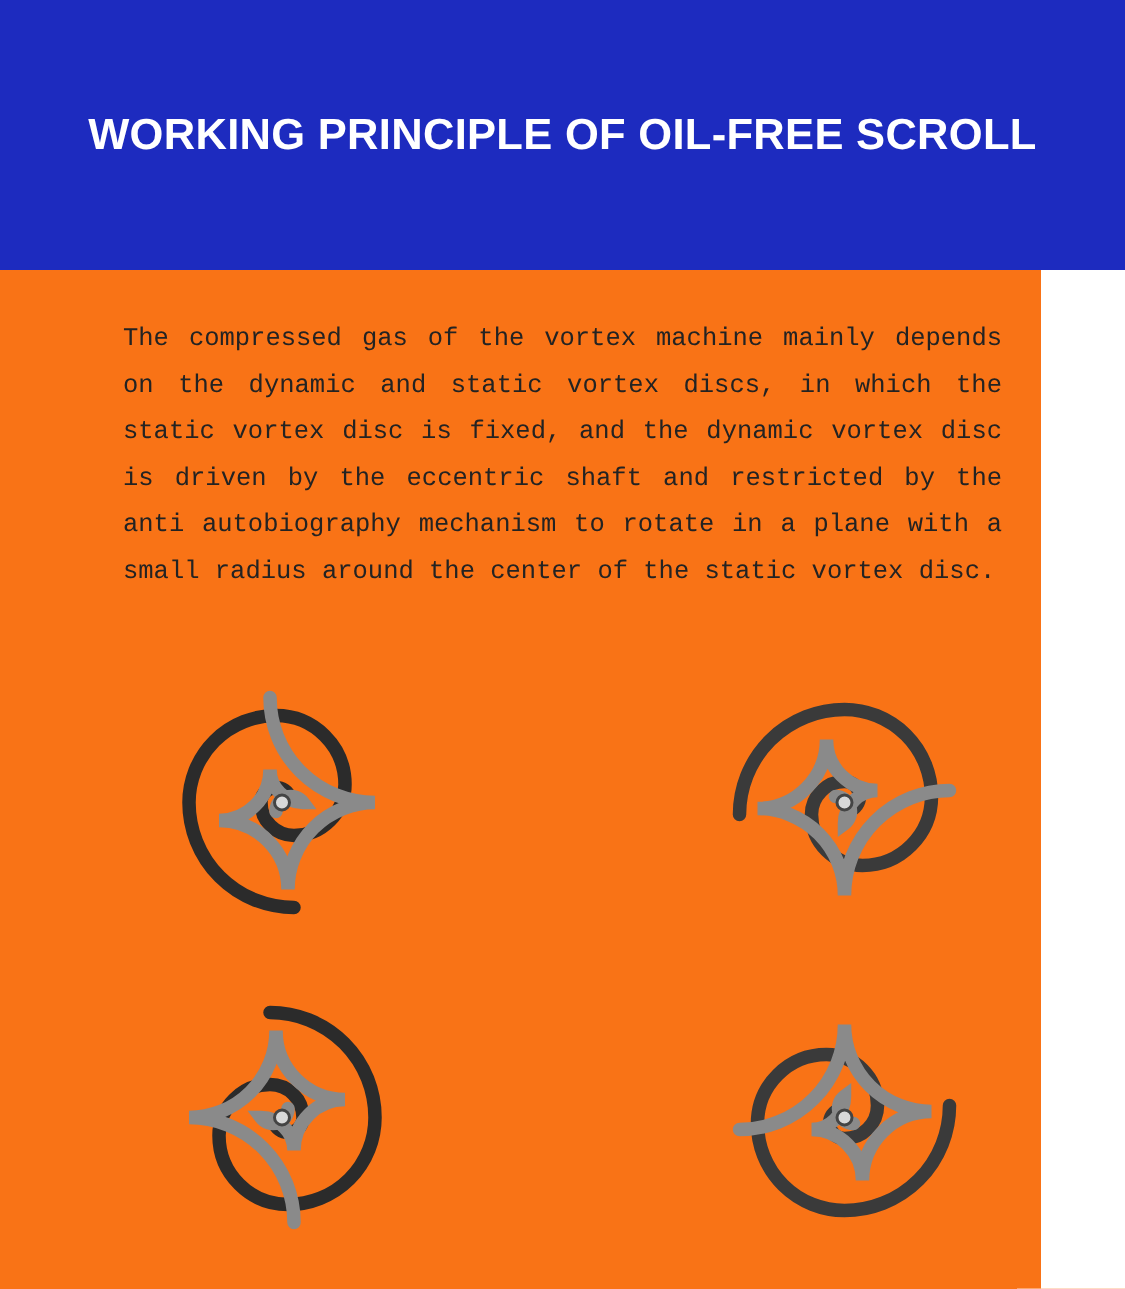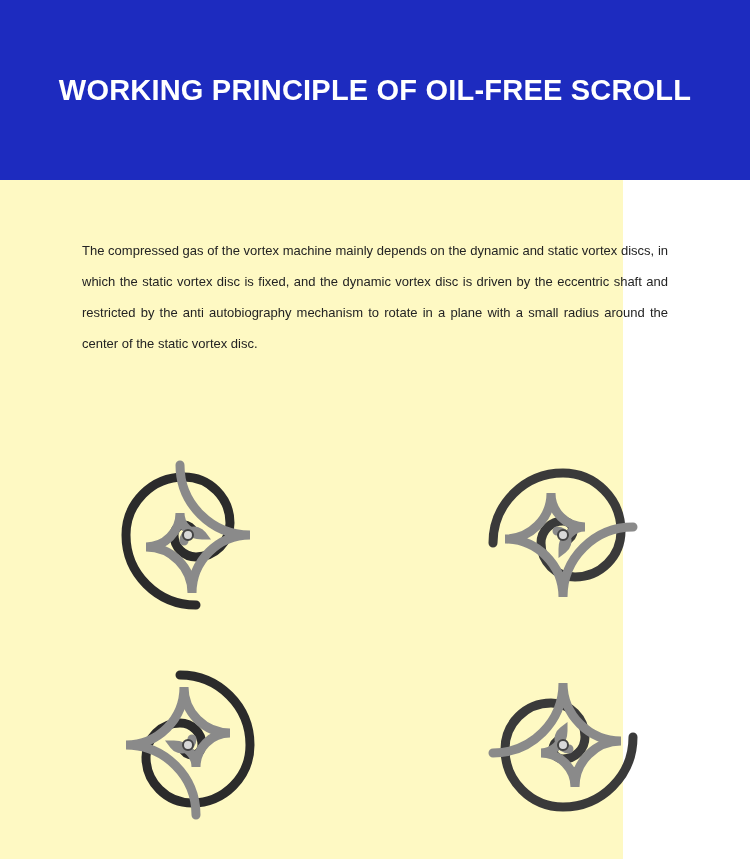--- a/index.html
+++ b/index.html
@@ -9,23 +9,23 @@
   }
   body {
     width: 750px;
     height: 859px;
     font-family: "Liberation Sans", sans-serif;
     color: #222222;
     overflow: hidden;
   }
   .page {
     position: relative;
-    width: 623px;
+    width: 694px;
     height: 859px;
-    background: #fef9c3;
+    background: #f97316;
   }
   
   .banner {
     position: absolute;
     left: 0;
     top: 0;
     width: 750px;
     height: 180px;
     background: #1d2bbf;
     display: flex;
@@ -43,26 +43,26 @@
   }
   
   .content {
     position: absolute;
     left: 0;
     top: 180px;
     width: 750px;
   }
   .paragraph {
     width: 586px;
-    margin: 55px auto 0 auto;
-    font-size: 13px;
+    margin: 31px auto 0 auto;
+    font-size: 17px;
     line-height: 31px;
     text-align: justify;
     color: #232323;
-    font-family: Liberation Sans, sans-serif;
+    font-family: Liberation Mono, monospace;
   }
   
   .figure-grid {
     position: absolute;
     left: 0;
     top: 430px;
     width: 750px;
     height: 420px;
     display: grid;
     grid-template-columns: 375px 375px;

